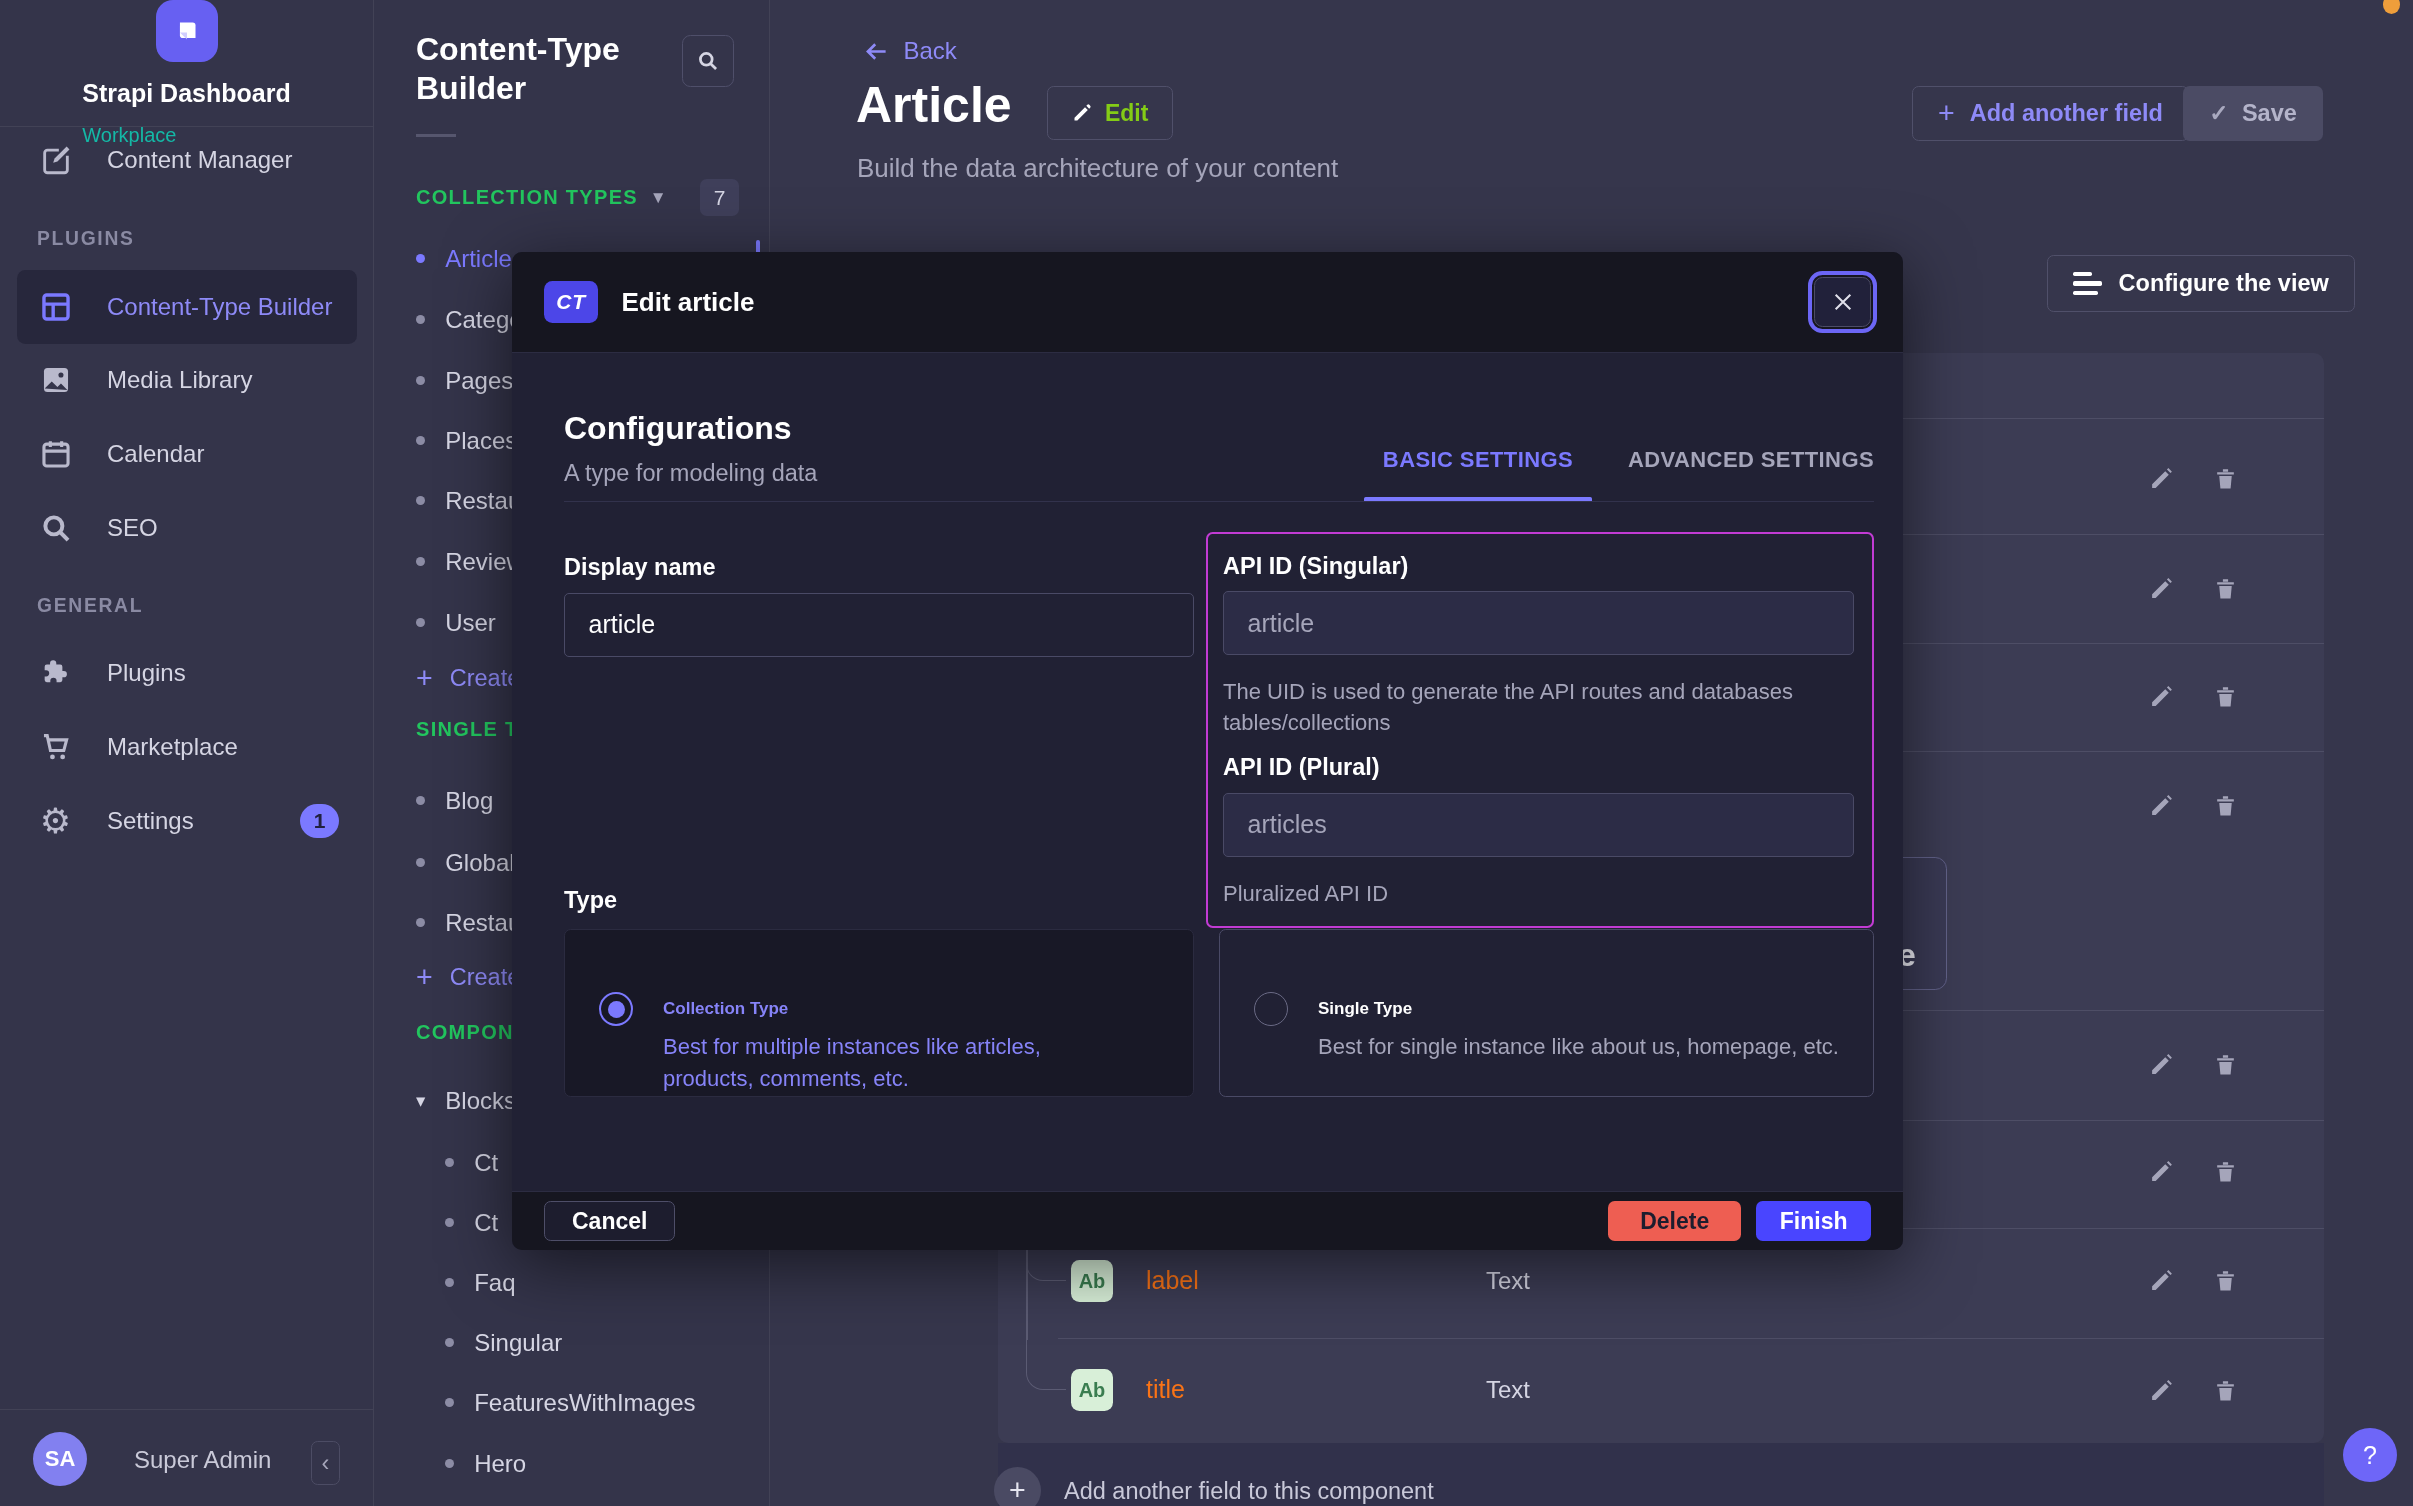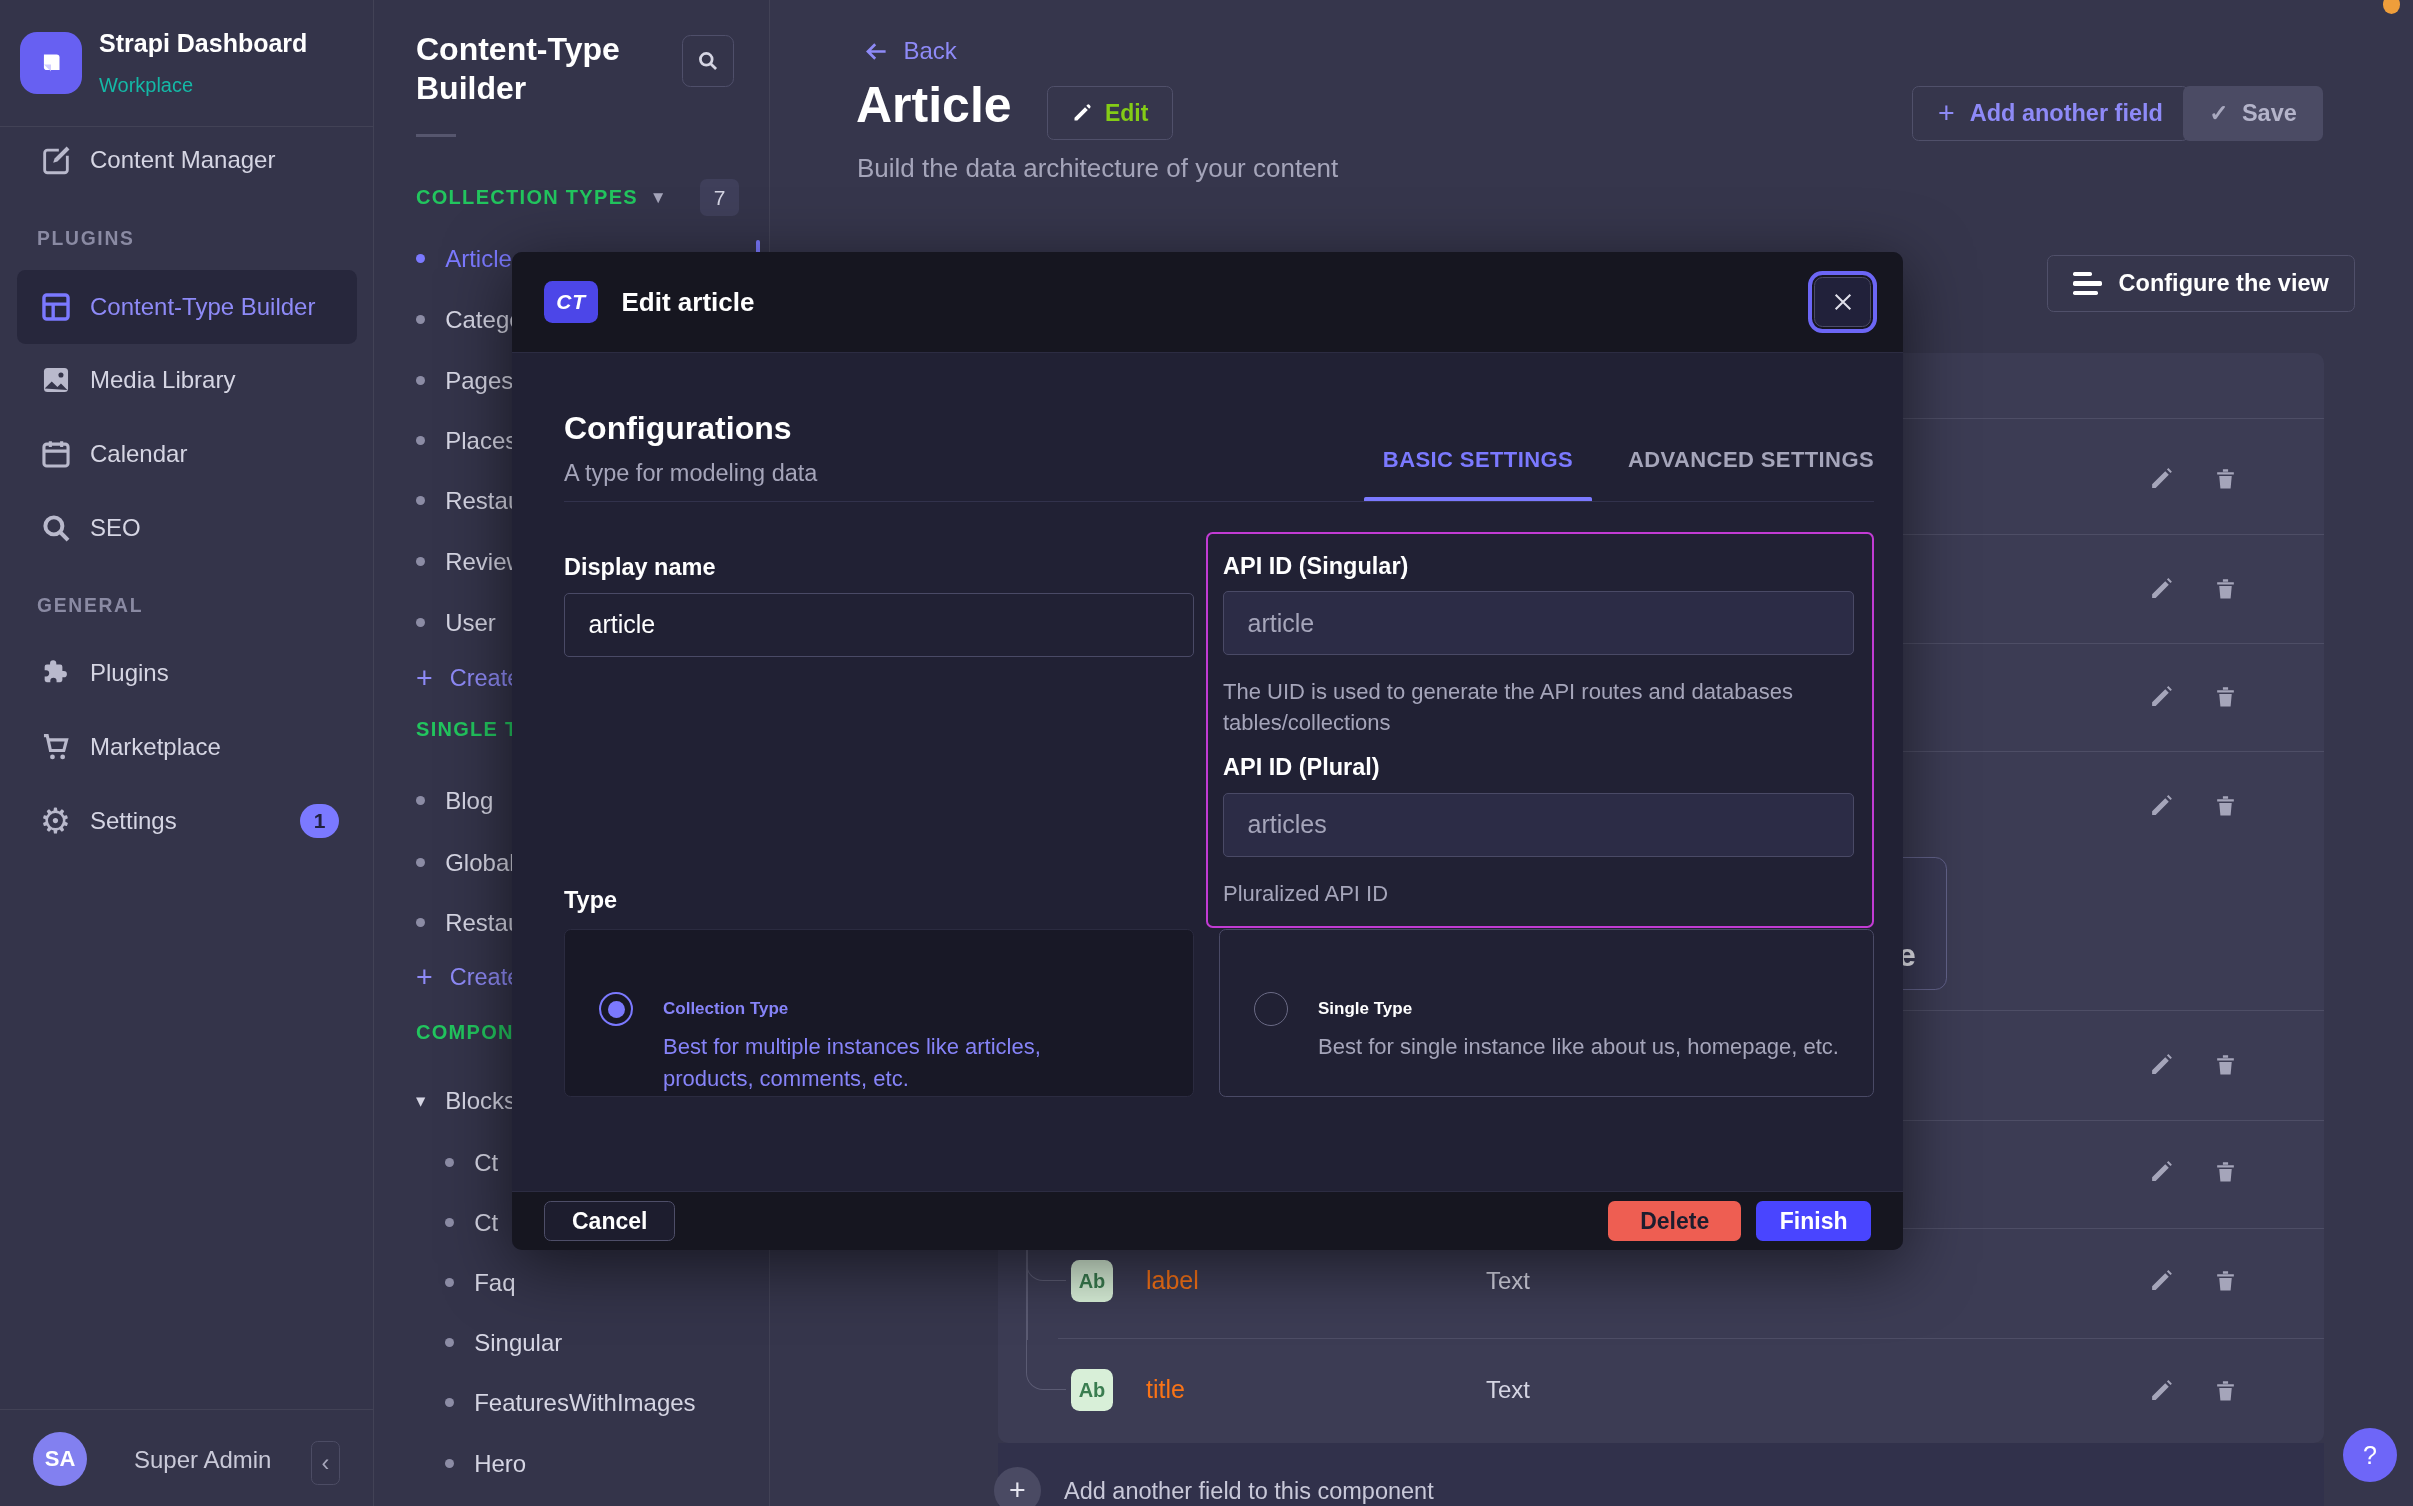--- a/index.html
+++ b/index.html
@@ -4,27 +4,27 @@
 <style>
   * { margin:0; padding:0; box-sizing:border-box; }
   html,body { width:2413px; height:1507px; overflow:hidden; background:#36364c;
               font-family:"Liberation Sans", sans-serif; }
   #root { position:relative; width:2413px; height:1507px; background:#36364c; }
 
   
   .sidebar { position:absolute; left:0; top:0; width:374px; height:1507px;
              background:#34344a; border-right:0.8px solid #424256; }
   .logo-row { height:127px; display:flex; align-items:center; gap:17px;
-              padding:0 20px; border-bottom:0.8px solid #424256; }
+              padding:0 20px; border-bottom:0.8px solid #424256;flex-direction:column; }
   .logo { width:62px; height:62px; border-radius:17px; background:#6760f2;
           display:flex; align-items:center; justify-content:center; flex:none; }
   .logo-title { font-size:25px; font-weight:bold; color:#ffffff; }
   .logo-sub { font-size:20px; color:#14b8a6; margin-top:16px; }
   .side-item { position:absolute; left:0; width:374px; height:74px; display:flex;
-               align-items:center; gap:16px; padding-left:37px; color:#d5d5e3; font-size:24px; }
+               align-items:center; gap:33px; padding-left:37px; color:#d5d5e3; font-size:24px; }
   .side-item .ic { width:37px; height:37px; display:flex; align-items:center;
                    justify-content:center; color:#b9b9cc; flex:none; }
   .side-item.active { left:17px; width:340px; padding-left:20px; background:#27273c;
                       border-radius:8.4px; color:#8e8af7; }
   .side-item.active .ic { color:#7b79ff; }
   .side-label { position:absolute; left:37px; font-size:19.3px; font-weight:bold;
                 letter-spacing:1.7px; color:#8a8aa3; }
   .side-badge { position:absolute; left:300px; top:804px; width:39px; height:34px;
                 border-radius:17.6px; background:#7b79ff; color:#21213f; font-size:21px;
                 font-weight:bold; display:flex; align-items:center; justify-content:center; }

